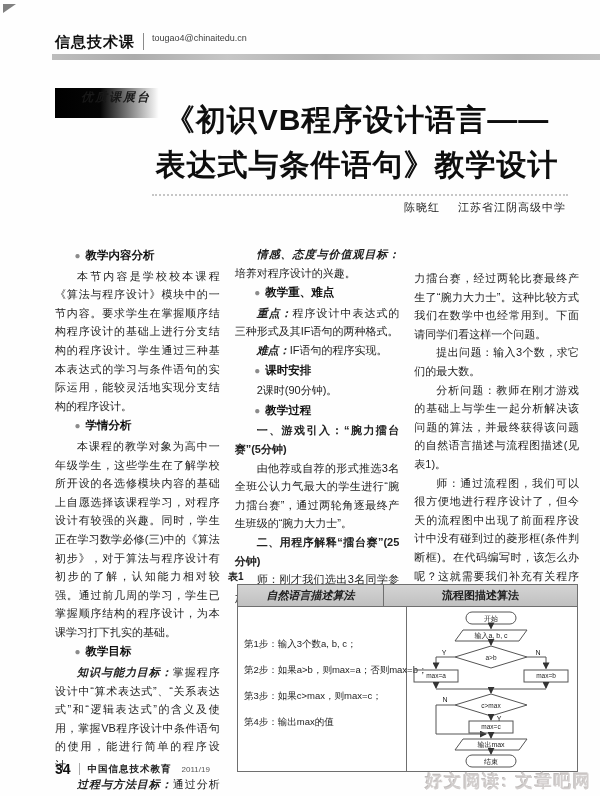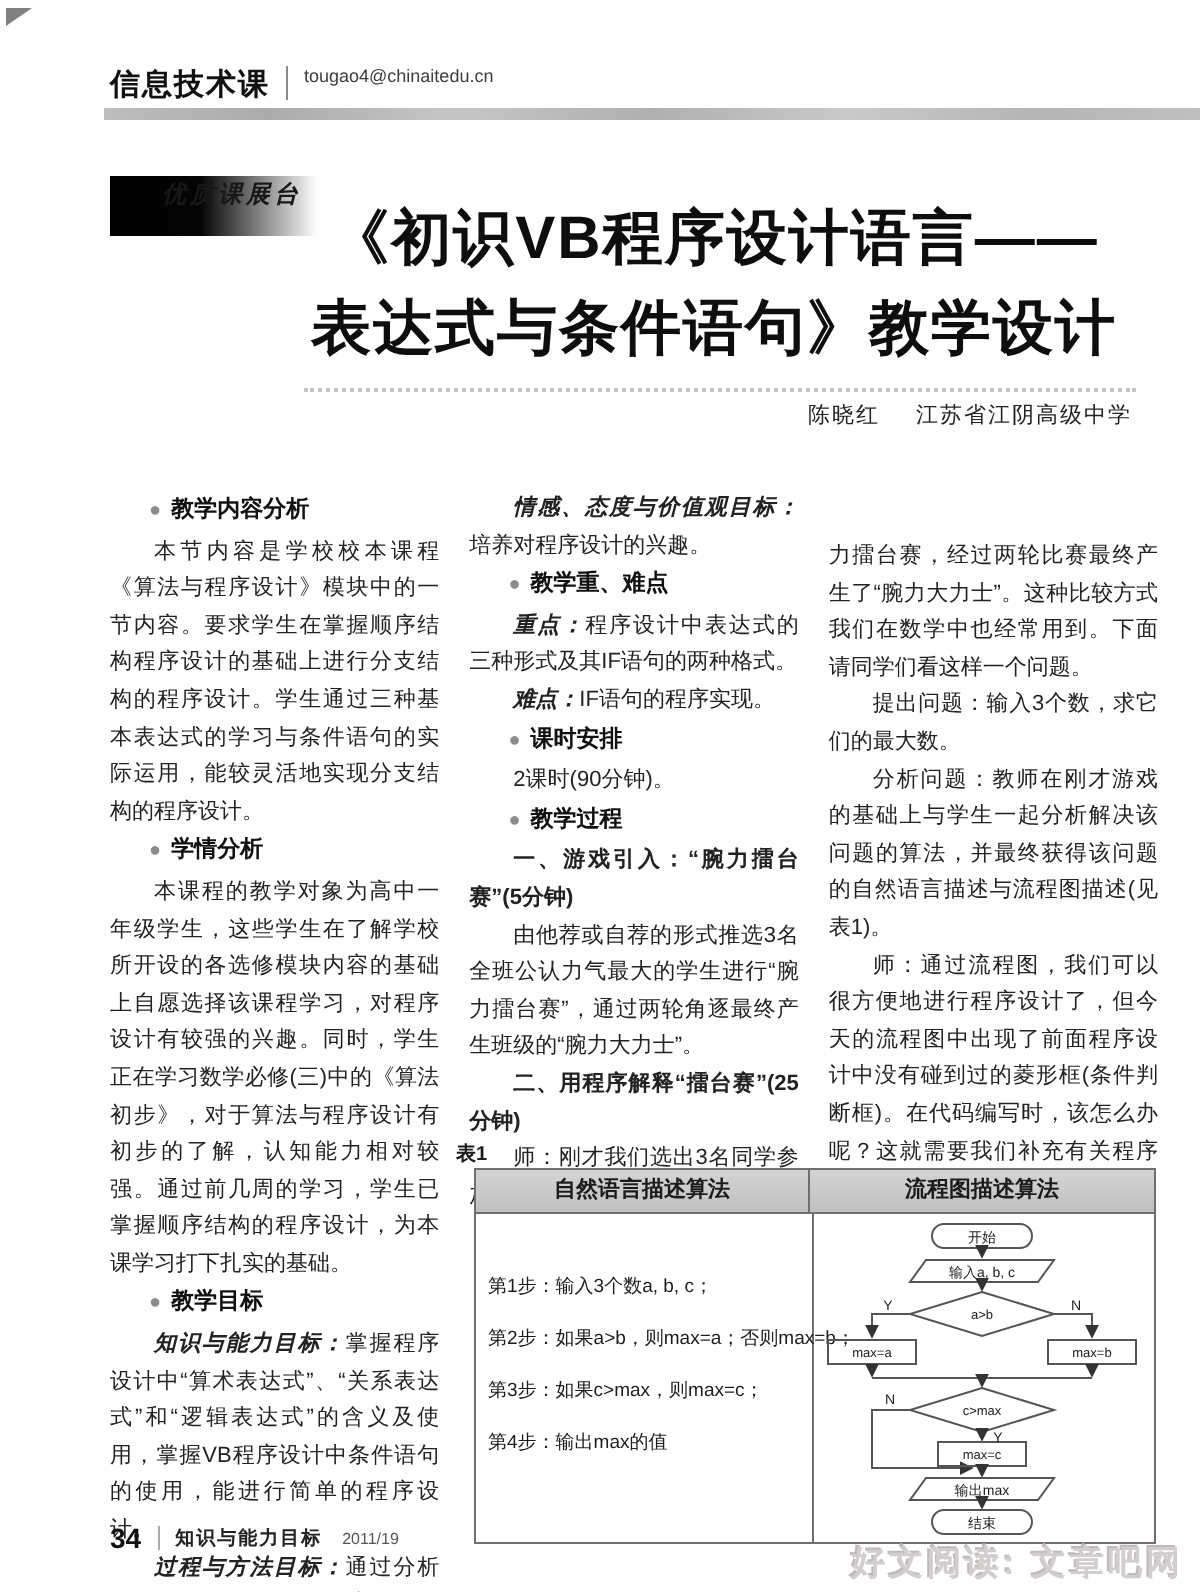--- a/index.html
+++ b/index.html
@@ -43,21 +43,21 @@
   .bullet{color:#8b8b8b;font-size:10px;margin-right:5px;}
   .lead{font-weight:bold;font-style:italic;}
   .bold-line{font-weight:bold;}
 
   
   .table-label{position:absolute;left:228px;top:570px;font-size:10px;font-weight:bold;}
   .tbl{position:absolute;left:237px;top:584px;width:341px;border:1px solid #6f6f6f;background:#fff;box-sizing:border-box;}
   .tbl-header{display:flex;height:21px;background:linear-gradient(#d4d4d4,#c0c0c0);
     border-bottom:1px solid #6f6f6f;font-weight:bold;font-size:11px;align-items:center;}
   .th{text-align:center;}
-  .th.left{width:167px;border-right:1px solid #6f6f6f;box-sizing:border-box;height:100%;line-height:21px;}
+  .th.left{width:146px;border-right:1px solid #6f6f6f;box-sizing:border-box;height:100%;line-height:21px;font-style:italic;}
   .th.right{flex:1;line-height:21px;}
   .tbl-body{display:flex;height:164px;justify-content:center;}
   .cell-left{width:169px;border-right:1px solid #6f6f6f;box-sizing:border-box;
     padding:24px 4px 0 6px;font-size:9.5px;}
   .cell-left .step{line-height:26px;white-space:nowrap;}
   .cell-right{flex:1;display:flex;justify-content:center;align-items:flex-start;padding-top:3px;}
   svg .flow-text{font-family:"Liberation Sans","DejaVu Sans",sans-serif;fill:#1a1a1a;}
 
   
   .footer{position:absolute;left:55px;top:761px;display:flex;align-items:center;gap:8px;}
@@ -224,19 +224,19 @@
             <text x="84" y="153.8">结束</text>
           </g>
         </svg>
       </div>
     </div>
   </div>
 
   <div class="footer">
     <span class="page-num">34</span>
     <span class="footer-divider"></span>
-    <span class="journal">知识与能力目标</span>
+    <span class="journal">中国信息技术教育</span>
     <span class="issue">2011/19</span>
   </div>
 
   <div class="watermark">好文阅读: 文章吧网</div>
 
 </div>
 
 </body></html>

